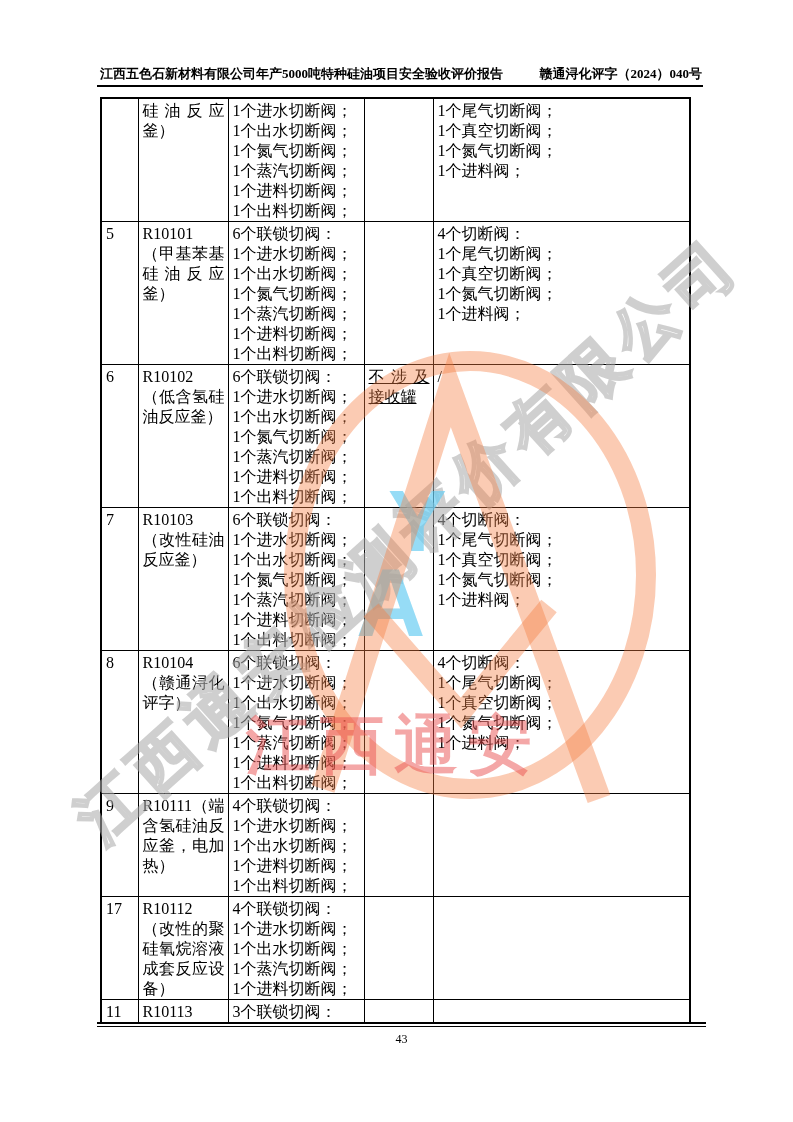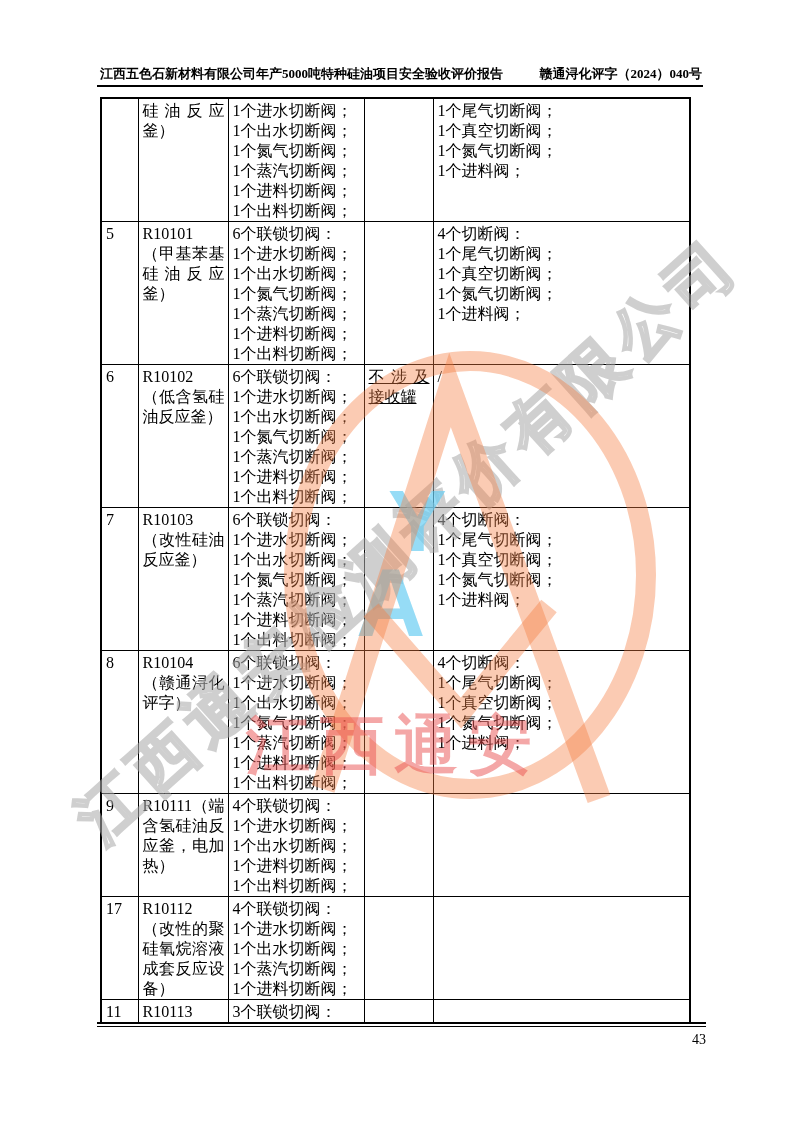--- a/index.html
+++ b/index.html
@@ -22,22 +22,22 @@
                  padding:2px 3px 0 4px; font-size:16px; line-height:20px;
                  overflow:hidden; }
   td.c-no   { padding-left:6px; }
   td.c-name { font-size:14px; text-align:justify; padding:2px 2px 0 3px; }
   td.c-note { font-size:14px; text-align:justify; padding:2px 2px 0 3px;text-decoration:underline; }
   .vline { display:block; height:20px; white-space:nowrap; }
   
   .brule1 { position:absolute; left:97px; top:1022px; width:609px; height:2px; background:#000; }
   .brule2 { position:absolute; left:97px; top:1026px; width:609px; height:1px; background:#000; }
   
-  .pageno { position:absolute; left:97px; top:1032px; width:609px; text-align:right;
-            font-size:14px; }
+  .pageno { position:absolute; left:97px; top:1032px; width:609px; text-align:center;
+            font-size:12px; }
   
   .wm { position:absolute; pointer-events:none; }
   .wm-gray {
     left:408px; top:540px; transform:translate(-50%,-50%) rotate(-42deg);
     white-space:nowrap; font-size:64px; font-weight:bold; letter-spacing:8px;
     color:rgba(255,255,255,0.05);
     -webkit-text-stroke:2.5px rgba(168,168,168,0.55);
     z-index:6;
   }
   .wm-blue { color:rgba(105,205,242,0.70); font-weight:bold;

